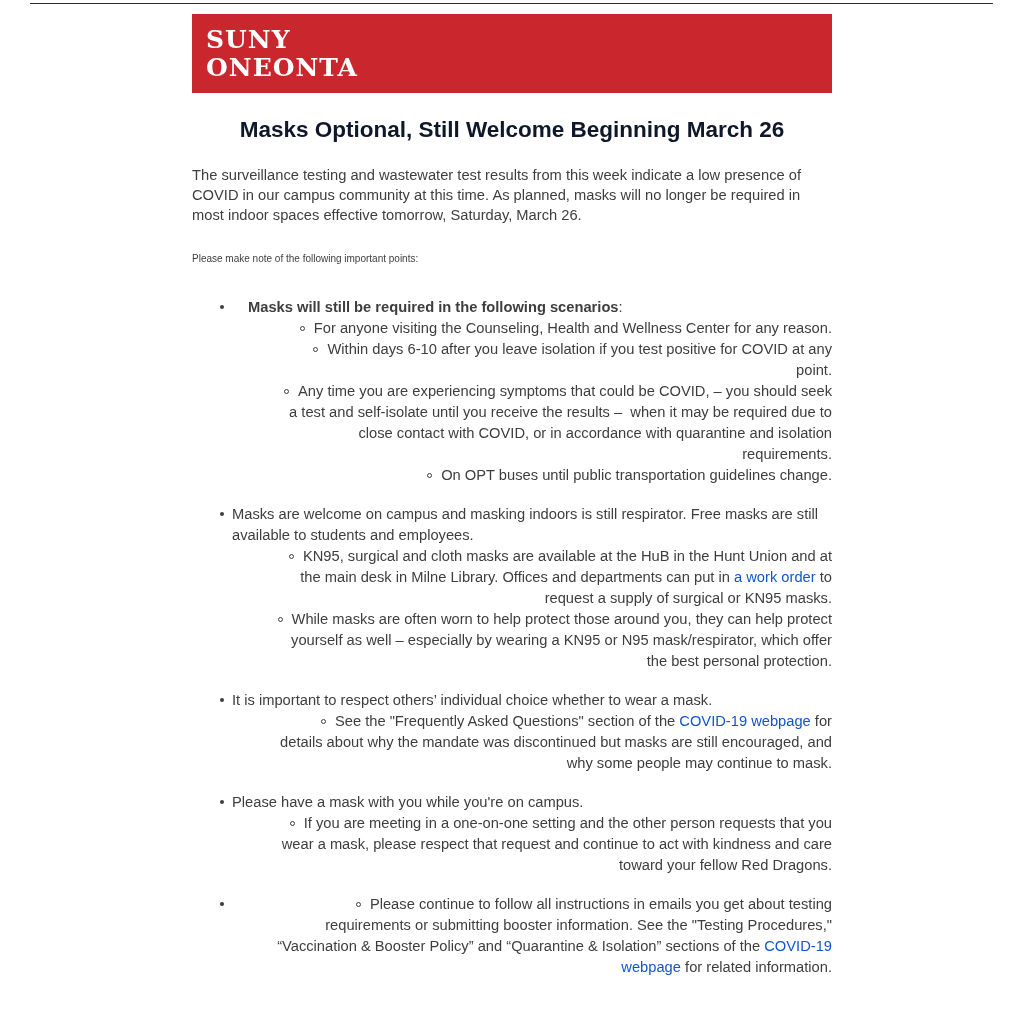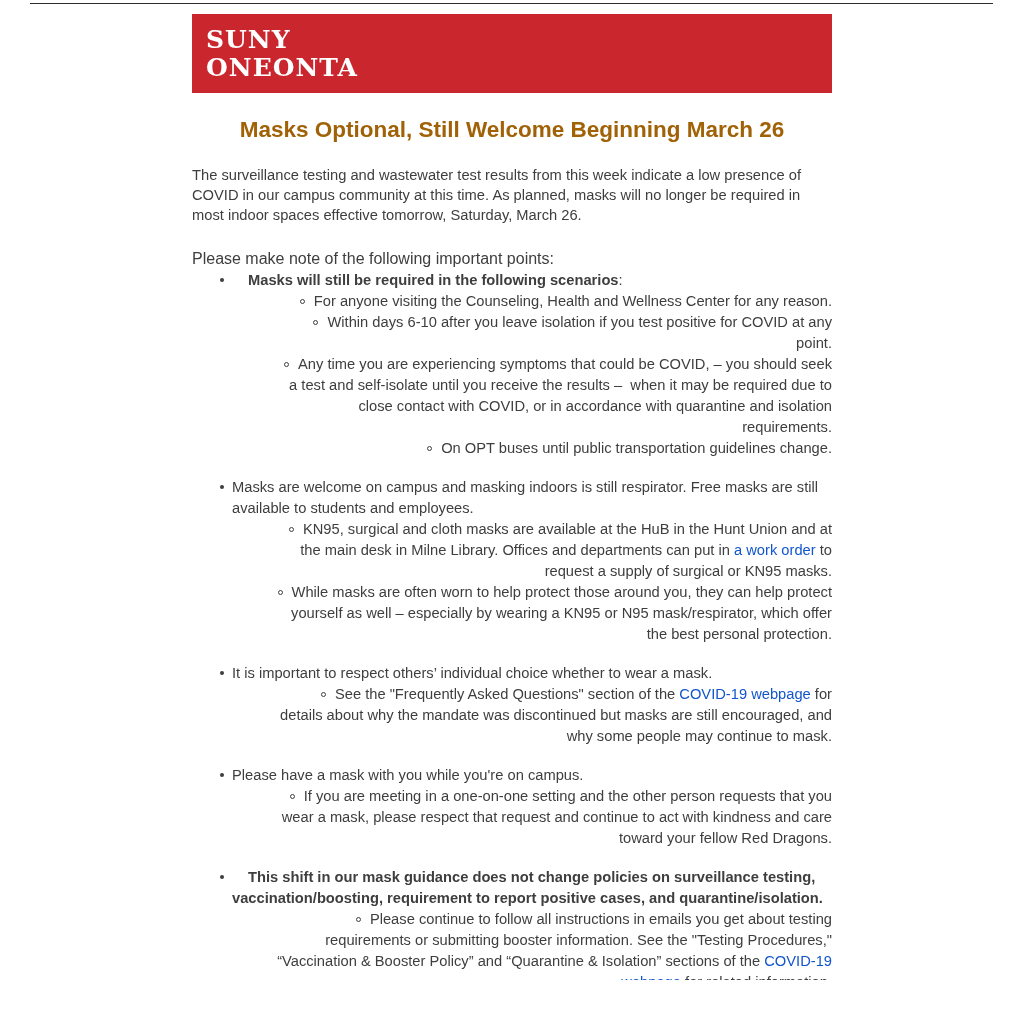--- a/index.html
+++ b/index.html
@@ -13,25 +13,25 @@
   .content { width:640px; margin:14px auto 0 192px; }
   .banner {
     height:79px; background:#c9262e; display:flex; align-items:center;
     padding-left:14px;
   }
   .logo {
     color:#ffffff; font-family:"DejaVu Serif", serif; font-weight:bold;
     font-size:25px; line-height:28px; letter-spacing:1px;
   }
   h1.title {
-    font-size:22.5px; font-weight:bold; color:#a16207;
+    font-size:22.5px; font-weight:bold; color:#0f172a;
     text-align:center; margin:24px 0 0 0; line-height:26px;
   }
   p.para { font-size:14.7px; line-height:20px; margin:22px 0 24px 0; }
-  p.para2 { font-size:16px; line-height:20px; margin:0 0 1px 0; }
+  p.para2 { font-size:10px; line-height:20px; margin:0 0 28px 0; }
   .group { margin:0 0 18px 0; font-size:14.7px; line-height:21px; }
   .b1 { position:relative; padding-left:40px; }
   .disc {
     position:absolute; left:28px; top:8px; width:4px; height:4px;
     border-radius:50%; background:#3e3e3e;
   }
   .b2 { padding-left:80px;text-align:right; }
   .circ {
     display:inline-block; width:5px; height:5px; border:1px solid #3e3e3e;
     border-radius:50%; margin:0 9px 2px 4px; vertical-align:middle;
@@ -69,19 +69,19 @@
         </div>
         <div class="group">
           <div class="b1"><span class="disc"></span><span><span>It is important to respect others’ individual choice whether to wear a mask.</span></span></div>
           <div class="b2"><span class="circ"></span><span><span>See the "Frequently Asked Questions" section of the </span><a class="doclink">COVID-19 webpage</a><span> for details about why the mandate was discontinued but masks are still encouraged, and why some people may continue to mask.</span></span></div>
         </div>
         <div class="group">
           <div class="b1"><span class="disc"></span><span><span>Please have a mask with you while you're on campus.</span></span></div>
           <div class="b2"><span class="circ"></span><span><span>If you are meeting in a one-on-one setting and the other person requests that you wear a mask, please respect that request and continue to act with kindness and care toward your fellow Red Dragons.</span></span></div>
         </div>
         <div class="group">
-          <div class="b1"><span class="disc"></span><span><span class="bold">This shift in our mask guidance does not change policies on surveillance testing, vaccination/boosting, requirement to report positive cases, and quarantine/isolation.</span></span></div>
+          <div class="b1"><span class="disc"></span></div>
           <div class="b2"><span class="circ"></span><span><span>Please continue to follow all instructions in emails you get about testing requirements or submitting booster information. See the "Testing Procedures," “Vaccination &amp; Booster Policy” and “Quarantine &amp; Isolation” sections of the </span><a class="doclink">COVID-19 webpage</a><span> for related information.</span></span></div>
         </div>
       </div>
 
   </div>
 </div>
 
 </body></html>

